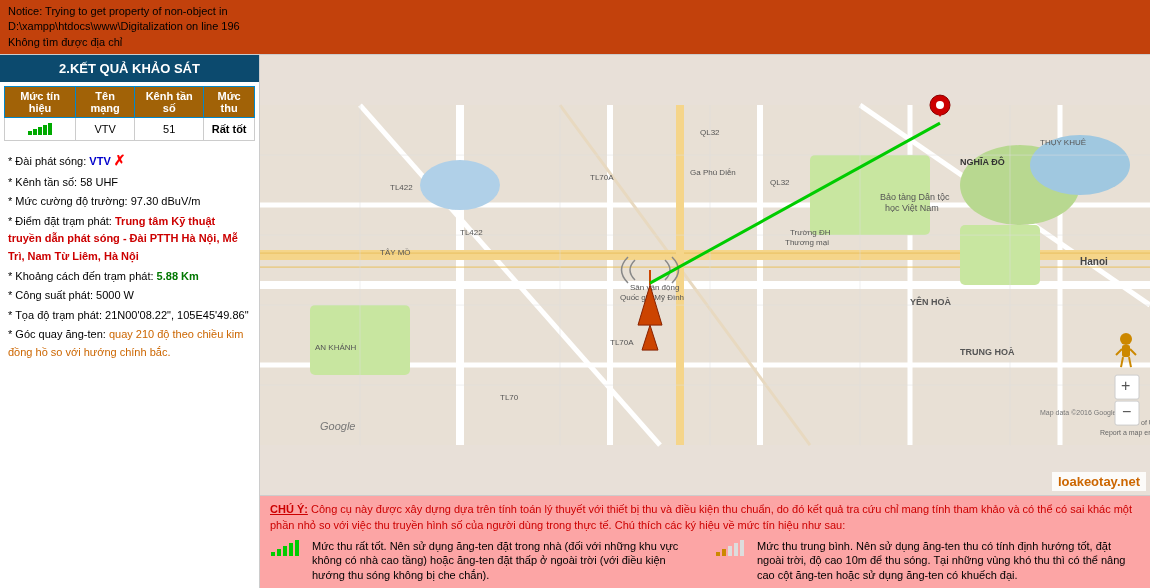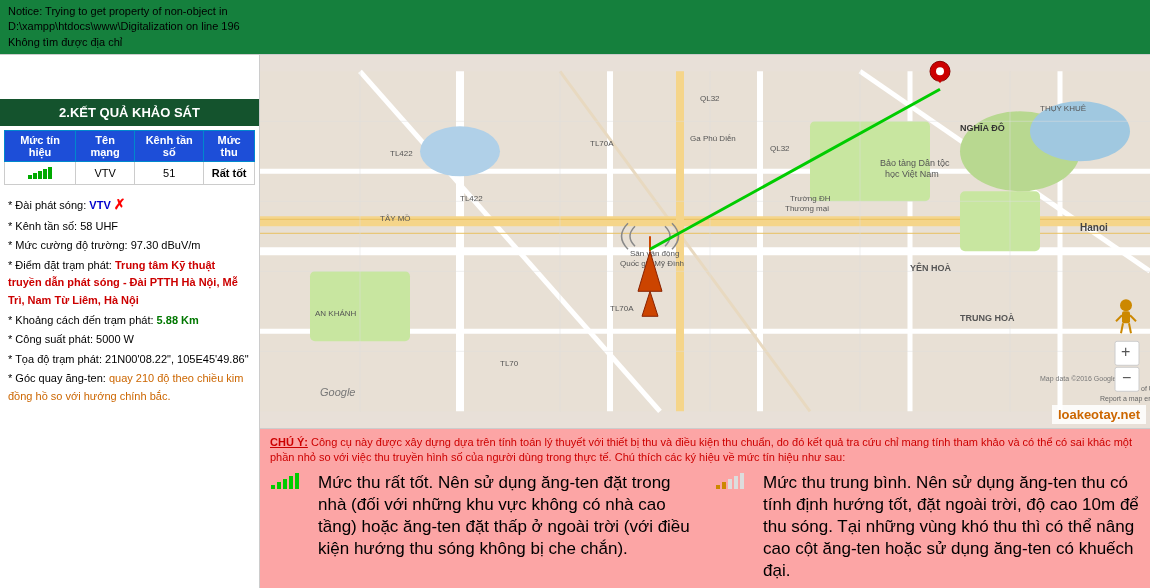--- a/index.html
+++ b/index.html
@@ -1,19 +1,19 @@
 <!DOCTYPE html>
 <html><head>
   <meta charset="utf-8">
   <style>
     * { box-sizing: border-box; margin: 0; padding: 0; }
     body { font-family: Arial, sans-serif; font-size: 12px; background: #f0f0f0; width: 1150px; height: 588px; overflow: hidden; display: flex; flex-direction: column; }
 
     .top-notice {
-      background: #15803d;
+      background: #c2410c;
       color: #000;
       font-size: 11px;
       padding: 4px 8px;
       border-bottom: 1px solid #ccc;
       line-height: 1.4;
     }
 
     .main-area {
       display: flex;
       flex: 1;
@@ -25,44 +25,43 @@
       width: 260px;
       min-width: 260px;
       background: #fff;
       border-right: 1px solid #ccc;
       display: flex;
       flex-direction: column;
       overflow: hidden;
     }
 
     .section-header {
-      background: #14532d;
+      background: #0c4a6e;
       color: #fff;
       font-weight: bold;
       font-size: 13px;
       padding: 6px 10px;
       text-align: center;
-      margin-top: 44px;
     }
 
     .scrollable {
       overflow-y: auto;
       flex: 1;
       padding: 4px;
     }
 
     
     .signal-table {
       width: 100%;
       border-collapse: collapse;
       font-size: 11px;
       margin-bottom: 6px;
     }
     .signal-table th {
-      background: #1d4ed8;
+      background: #a16207;
       color: #fff;
       border: 1px solid #0088cc;
       padding: 3px 4px;
       text-align: center;
     }
     .signal-table td {
       border: 1px solid #ccc;
       padding: 3px 4px;
       text-align: center;
     }
@@ -137,22 +136,22 @@
 
     .legend-grid {
       display: grid;
       grid-template-columns: 1fr 1fr;
       gap: 4px 20px;
     }
 
     .legend-item {
       display: flex;
       align-items: flex-start;
-      gap: 18px;
-      font-size: 17px;
+      gap: 12px;
+      font-size: 11px;
       line-height: 1.3;
     }
 
     .legend-icon-wrap {
       min-width: 30px;
       display: flex;
       align-items: center;
       justify-content: center;
       padding-top: 1px;
     }

